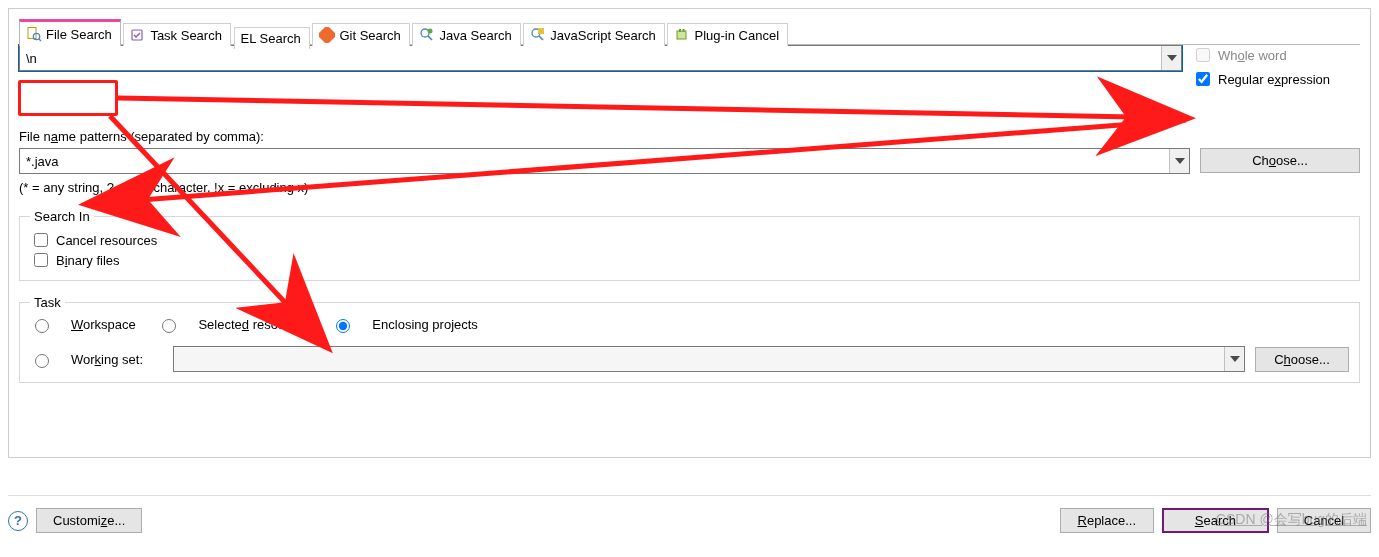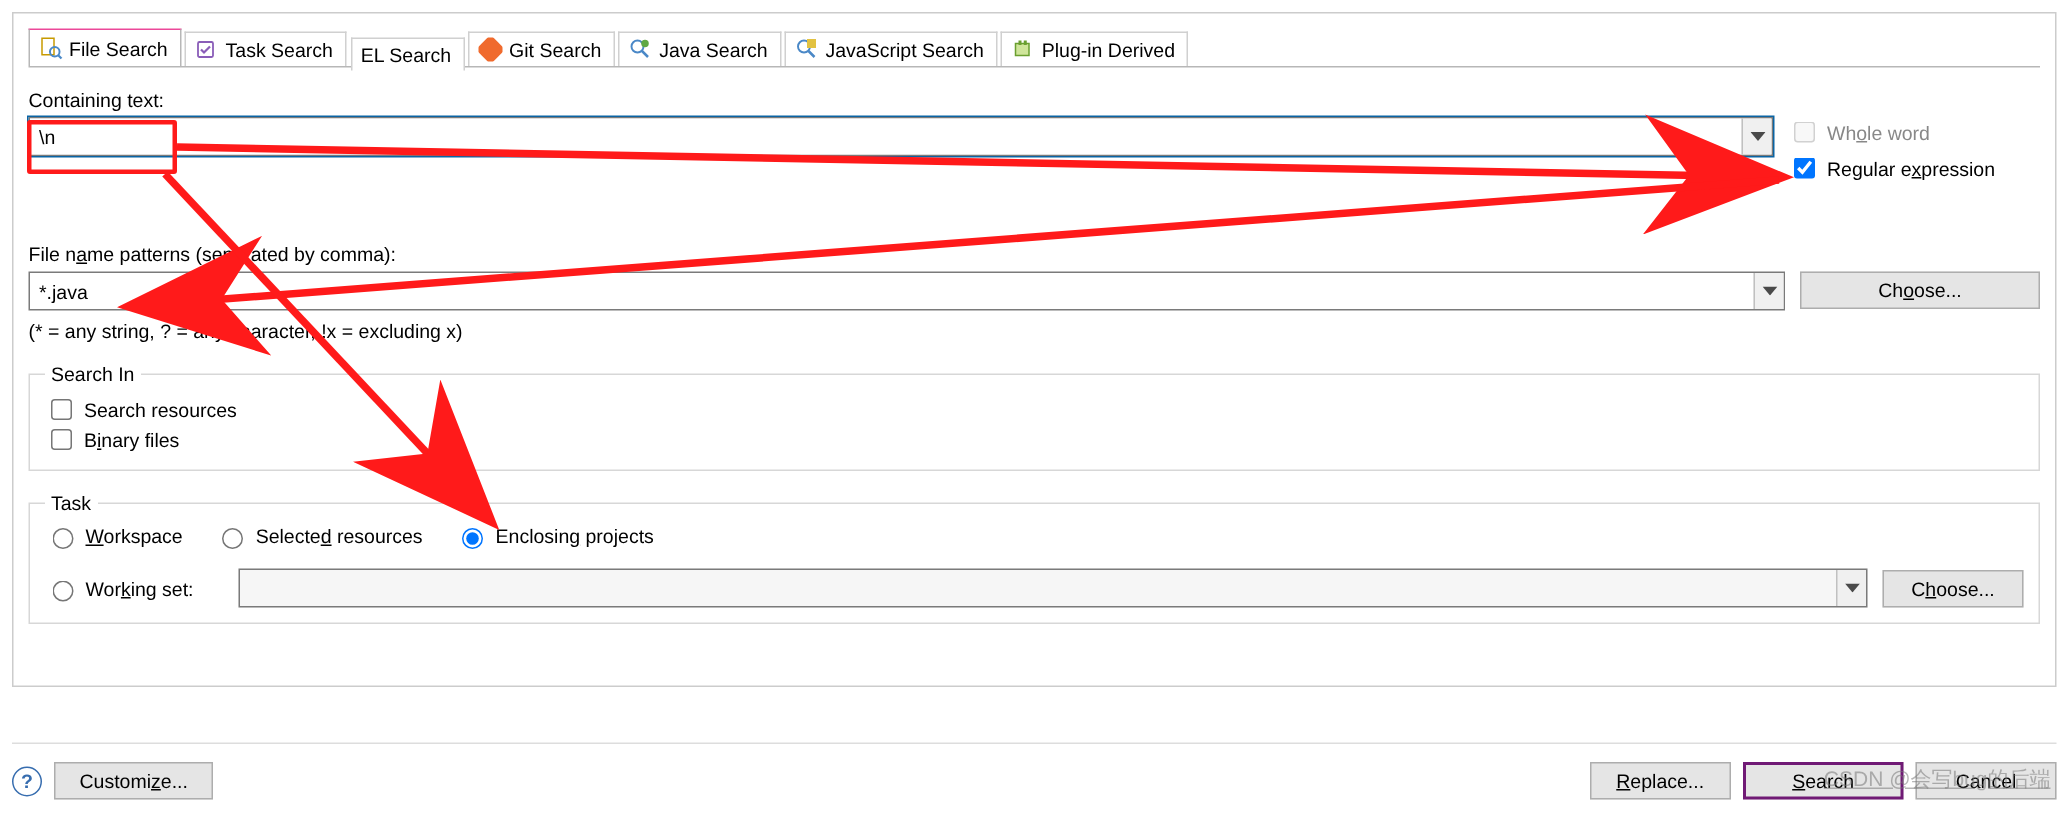--- a/index.html
+++ b/index.html
@@ -34,21 +34,21 @@
     border-left: 1px solid #d0d0d0;
     border-right: 1px solid #d0d0d0;
     background: #fff;
     cursor: default;
     margin-right: -1px;
     font-size: 13px;
     position: relative;
     top: 1px;
   }
   .tab.active {
-    border-top: 1px solid #ec4899;
+    border-top: 3px solid #ec4899;
     border-left: 1px solid #b7b7b7;
     border-right: 1px solid #b7b7b7;
     background: #fff;
     z-index: 2;
     top: 0;
     padding-top: 4px;
     padding-bottom: 4px;
   }
   .tabline {
     position: absolute;
@@ -102,21 +102,21 @@
   .btn.primary {
     border: 2px solid #701a75;
     padding: 3px 31px;
   }
   fieldset {
     border: 1px solid #d7d7d7;
     margin: 14px 0 0 0;
     padding: 6px 10px 10px 10px;
   }
   legend { padding: 0 4px; }
-  .radio { display: inline-flex; align-items: center; gap: 5px; margin-right: 18px; }
+  .radio { display: inline-flex; align-items: center; gap: 19px; margin-right: 18px; }
   .radio input[type=radio] { width: 14px; height: 14px; }
   .workingset-row { display: flex; align-items: center; gap: 10px; margin-top: 10px; }
   .workingset-row .combo { flex: 1 1 auto; }
   .hint { margin-top: 6px; }
   .help-icon {
     width: 20px; height: 20px;
     border: 1.5px solid #376daf;
     border-radius: 50%;
     display: inline-flex; align-items: center; justify-content: center;
     color: #376daf; font-weight: bold; font-size: 13px;
@@ -209,25 +209,24 @@
       <span>JavaScript Search</span>
     </span>
     <span class="tab">
       <span class="icon">
         <svg viewBox="0 0 16 16">
             <rect x="3" y="4" width="9" height="8" fill="#cfe59a" stroke="#6a9f2f" stroke-width="1"></rect>
             <rect x="5" y="2" width="2" height="3" fill="#6a9f2f"></rect>
             <rect x="8.5" y="2" width="2" height="3" fill="#6a9f2f"></rect>
           </svg>
       </span>
-      <span>Plug-in Derived</span>
+      <span>Plug-in Cancel</span>
     </span>
   </div>
 
-  <div class="lbl"><span>Containing text:</span></div>
   <div class="combo-wrap">
     <div class="combo focus">
       <input type="text" value="\n" style="">
       <span class="dropbtn">
         <svg width="10" height="6" viewBox="0 0 10 6">
             <path d="M0 0 L10 0 L5 6 Z" fill="#4a4a4a"></path>
           </svg>
       </span>
     </div>
     <div class="opts">
@@ -253,21 +252,21 @@
       </span>
     </div>
     <button class="btn" style="width:160px">Ch<span class="uk">o</span>ose...</button>
   </div>
   <div class="hint">(* = any string, ? = any character, !x = excluding x)</div>
 
   <fieldset>
     <legend>Search In</legend>
     <label class="chk" style="margin-right:20px">
       <input type="checkbox" style="">
-      <span>Search resources</span>
+      <span>Cancel resources</span>
     </label>
     <label class="chk" style="display:inline-flex">
       <input type="checkbox" style="">
       <span>B<span class="uk">i</span>nary files</span>
     </label>
   </fieldset>
 
   <fieldset>
     <legend>Task</legend>
     <div>

